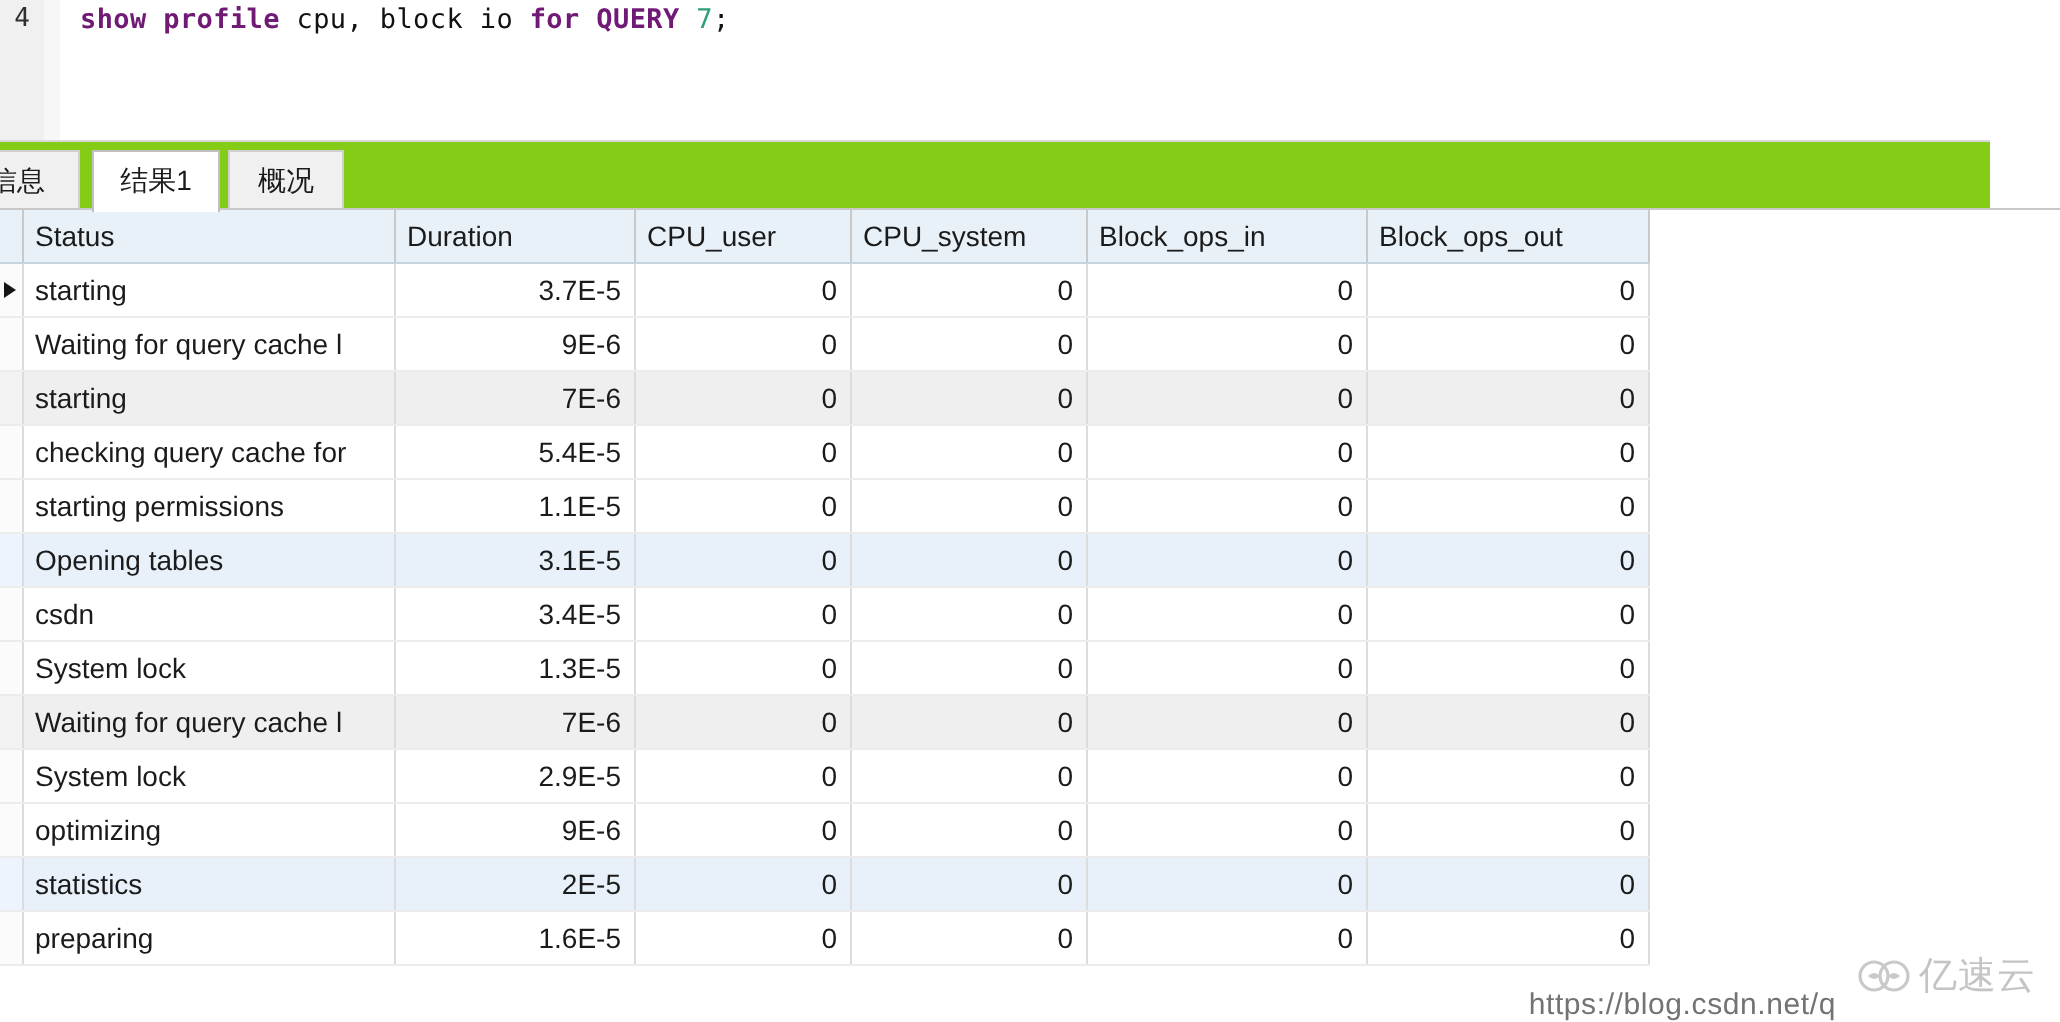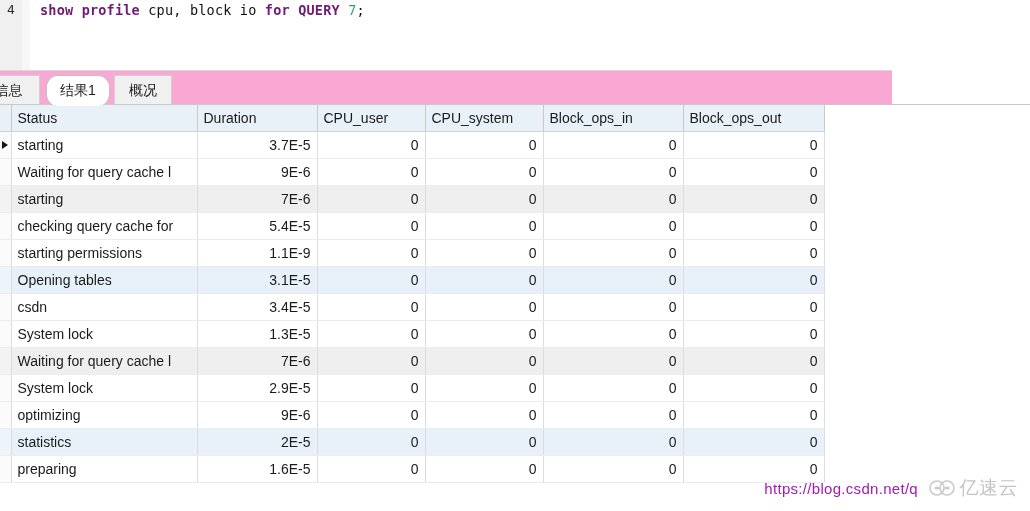--- a/index.html
+++ b/index.html
@@ -56,23 +56,23 @@
     letter-spacing: 0.2px;
   }
   .tok-kw  { color: #701a75; font-weight: bold; }
   .tok-txt { color: #111111; }
   .tok-num { color: #2f9e7e; }
 
   
   .tabbar {
     position: absolute;
     left: 0; top: 70px;
-    width: 892px;
+    width: 995px;
     height: 35px;
-    background: #f9a8d4;
+    background: #84cc16;
     border-top: 1px solid #d8d8d8;
     box-sizing: border-box;
   }
   .tabbar-underline {
     position: absolute;
     left: 0; bottom: 0;
     width: 1030px;
     height: 1px;
     background: #c8c8c8;
   }
@@ -88,21 +88,20 @@
     background: #f0f0f0;
     border: 1px solid #d0d0d0;
     border-bottom: none;
     cursor: default;
   }
   .tab.active {
     background: #ffffff;
     border-color: #c0c0c0;
     height: 31px;
     z-index: 3;
-    border-radius: 12px;
   }
   .tab.clipped {
     border-left: none;
   }
   #tab0 { left: -22px; width: 62px; }
   #tab1 { left: 46px;  width: 64px; }
   #tab2 { left: 114px; width: 58px; }
   #tab3 { left: 182px; width: 58px; margin-top: 48px; }
 
   
@@ -165,23 +164,23 @@
     margin-top: -4px;
     width: 0; height: 0;
     border-left: 6px solid #151515;
     border-top: 4px solid transparent;
     border-bottom: 4px solid transparent;
   }
 
   
   .wm-url {
     position: absolute;
-    right: 112px; bottom: 14px;
+    right: 112px; bottom: 0;
     font-size: 15px;
-    color: #a21caf;
+    color: #737373;
     letter-spacing: 0.3px;
     white-space: nowrap;
     pointer-events: none;
     margin-top: 48px;
   }
   .wm-brand {
     position: absolute;
     right: 12px; bottom: 10px;
     display: flex;
     align-items: center;
@@ -270,21 +269,21 @@
           <td>checking query cache for</td>
           <td class="num">5.4E-5</td>
           <td class="num">0</td>
           <td class="num">0</td>
           <td class="num">0</td>
           <td class="num">0</td>
         </tr>
         <tr class="">
           <td class="marker col-marker"></td>
           <td>starting permissions</td>
-          <td class="num">1.1E-9</td>
+          <td class="num">1.1E-5</td>
           <td class="num">0</td>
           <td class="num">0</td>
           <td class="num">0</td>
           <td class="num">0</td>
         </tr>
         <tr class="alt-blue">
           <td class="marker col-marker"></td>
           <td>Opening tables</td>
           <td class="num">3.1E-5</td>
           <td class="num">0</td>

